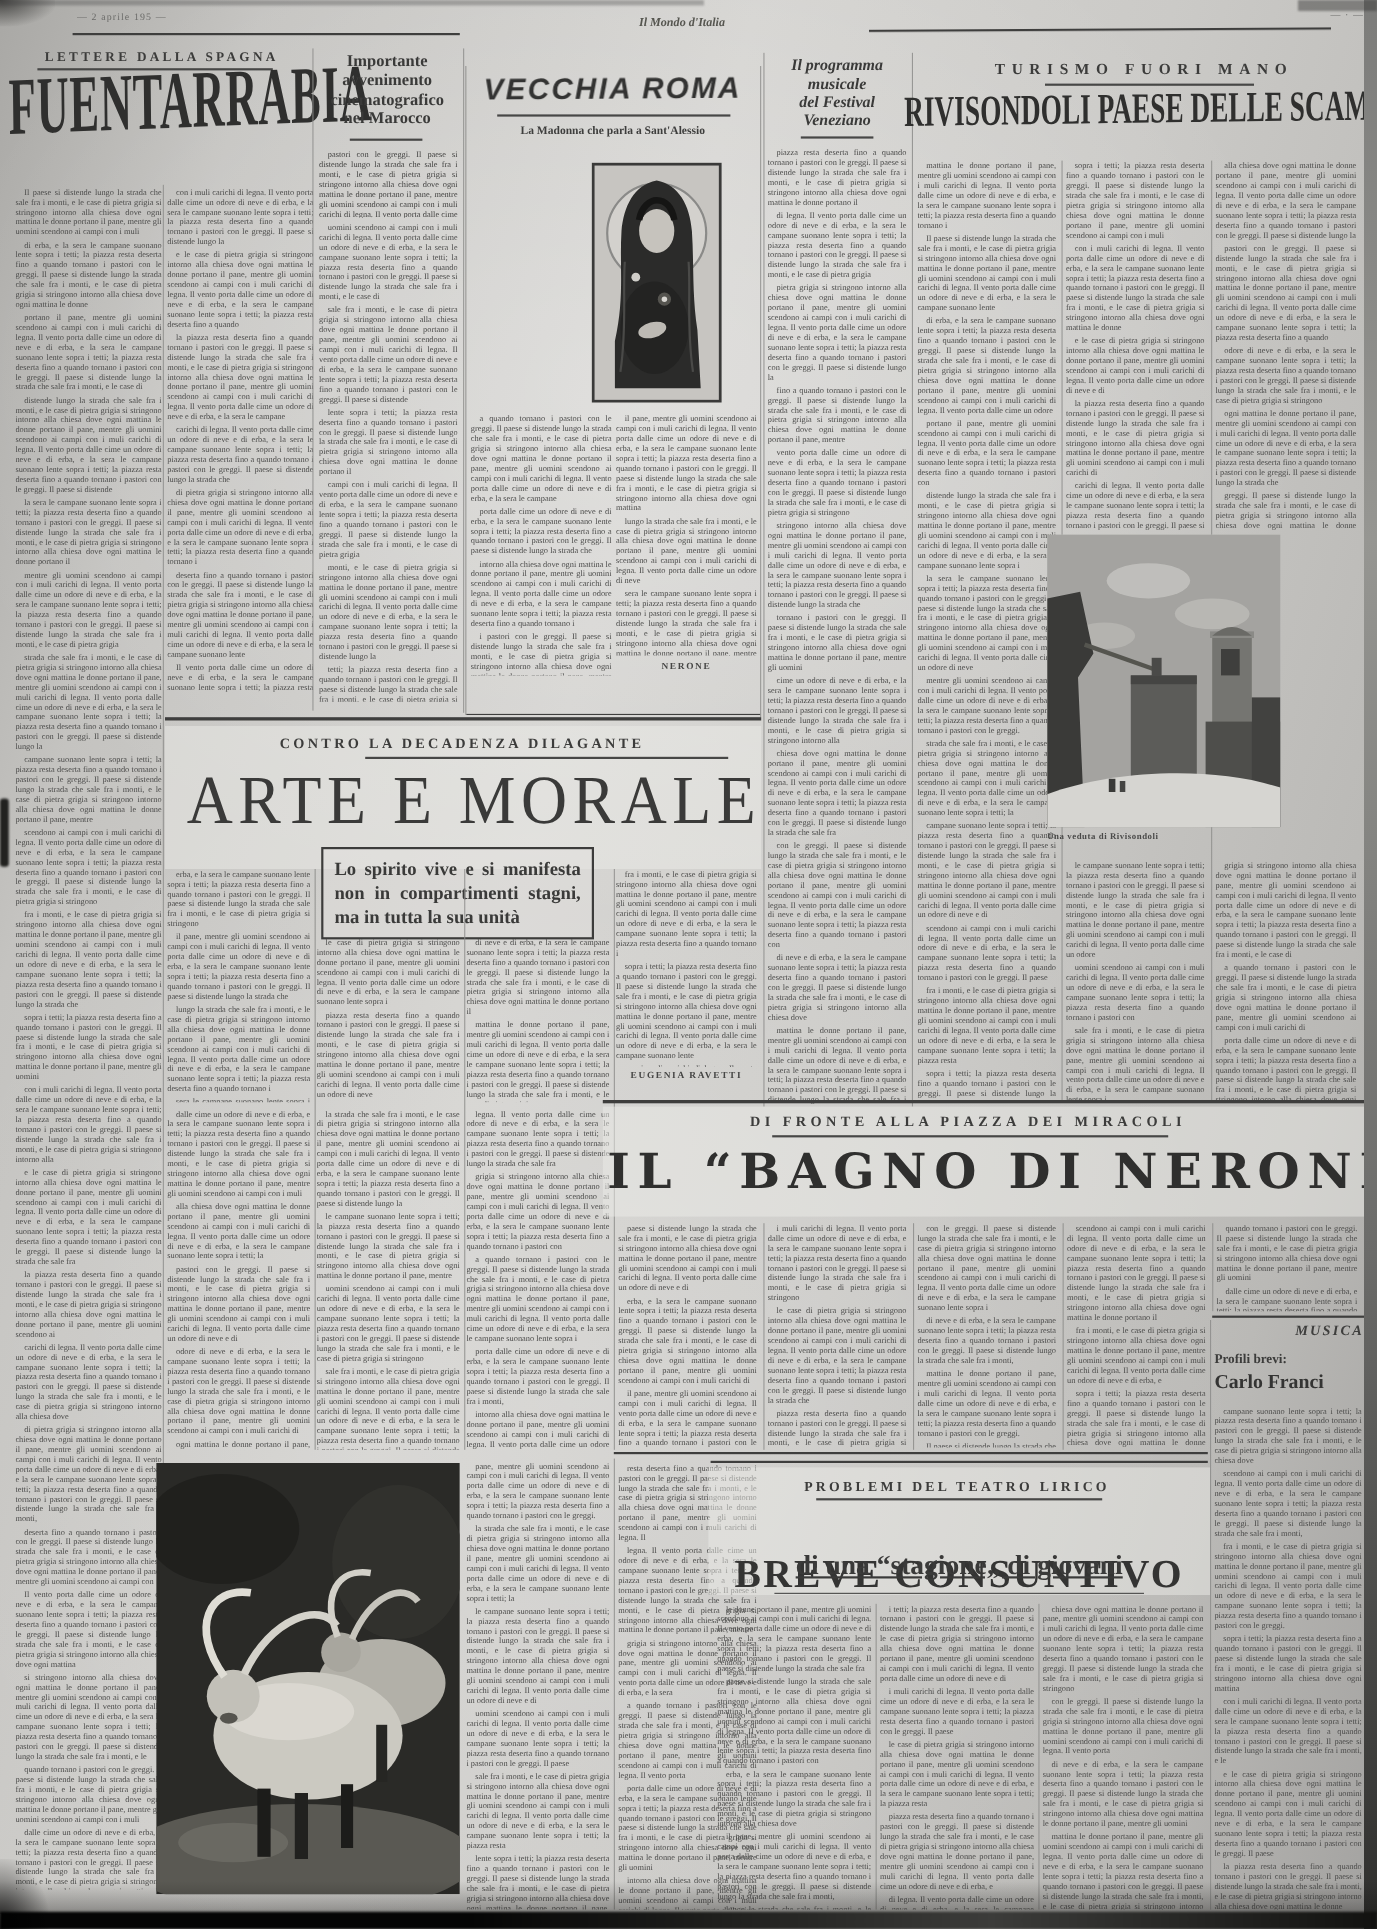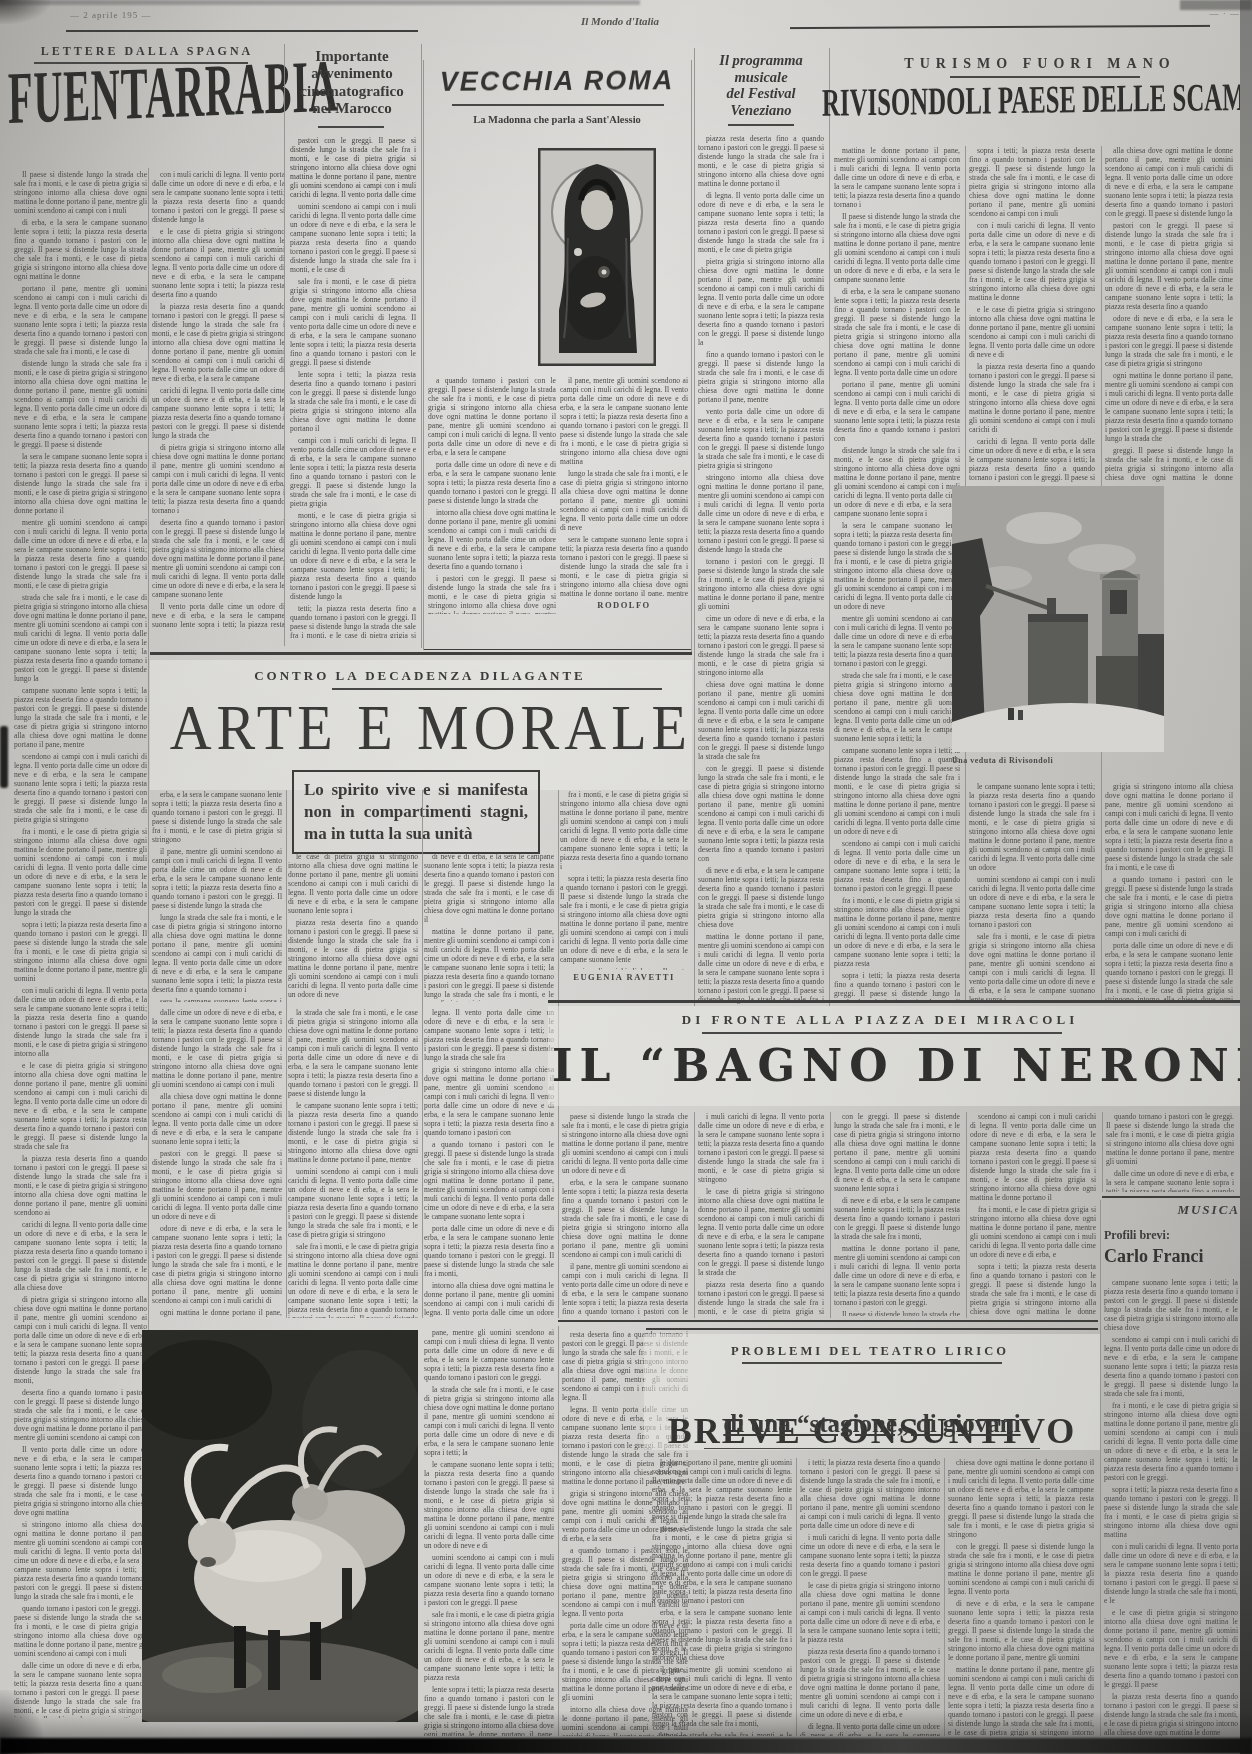--- a/index.html
+++ b/index.html
@@ -141,21 +141,21 @@
       <p>a quando tornano i pastori con le greggi. Il paese si distende lungo la strada che sale fra i monti, e le case di pietra grigia si stringono intorno alla chiesa dove ogni mattina le donne portano il pane, mentre gli uomini scendono ai campi con i muli carichi di legna. Il vento porta dalle cime un odore di neve e di erba, e la sera le campane</p>
       <p>porta dalle cime un odore di neve e di erba, e la sera le campane suonano lente sopra i tetti; la piazza resta deserta fino a quando tornano i pastori con le greggi. Il paese si distende lungo la strada che</p>
       <p>intorno alla chiesa dove ogni mattina le donne portano il pane, mentre gli uomini scendono ai campi con i muli carichi di legna. Il vento porta dalle cime un odore di neve e di erba, e la sera le campane suonano lente sopra i tetti; la piazza resta deserta fino a quando tornano i</p>
       <p>i pastori con le greggi. Il paese si distende lungo la strada che sale fra i monti, e le case di pietra grigia si stringono intorno alla chiesa dove ogni mattina le donne portano il pane, mentre gli uomini scendono ai campi con i muli carichi di legna. Il vento porta dalle cime un odore di neve e di erba, e la sera le campane suonano lente</p>
     </div>
   <div class="abs coltext" style="left:560px;top:376px;width:128px;height:220px;">
       <p>il pane, mentre gli uomini scendono ai campi con i muli carichi di legna. Il vento porta dalle cime un odore di neve e di erba, e la sera le campane suonano lente sopra i tetti; la piazza resta deserta fino a quando tornano i pastori con le greggi. Il paese si distende lungo la strada che sale fra i monti, e le case di pietra grigia si stringono intorno alla chiesa dove ogni mattina</p>
       <p>lungo la strada che sale fra i monti, e le case di pietra grigia si stringono intorno alla chiesa dove ogni mattina le donne portano il pane, mentre gli uomini scendono ai campi con i muli carichi di legna. Il vento porta dalle cime un odore di neve</p>
       <p>sera le campane suonano lente sopra i tetti; la piazza resta deserta fino a quando tornano i pastori con le greggi. Il paese si distende lungo la strada che sale fra i monti, e le case di pietra grigia si stringono intorno alla chiesa dove ogni mattina le donne portano il pane, mentre gli uomini scendono ai campi con i muli</p>
     </div>
-  <div class="abs byline" style="left:560px;top:600px;width:128px;">RODOLFO</div>
+  <div class="abs byline" style="left:560px;top:600px;width:128px;">NERONE</div>
 
   <div class="vrule" style="left:694px;top:48px;height:958px;"></div>
   <div class="vrule" style="left:829px;top:48px;height:958px;"></div>
   <div class="abs smallhead" style="left:698px;top:52px;width:126px;font-size:14.5px;font-style:italic;">
     <div>Il programma</div>
     <div>musicale</div>
     <div>del Festival</div>
     <div>Veneziano</div>
   </div>
   <div class="lrule" style="left:728px;top:124px;width:66px;height:1.5px;"></div>
@@ -323,21 +323,21 @@
       <p>quando tornano i pastori con le greggi. Il paese si distende lungo la strada che sale fra i monti, e le case di pietra grigia si stringono intorno alla chiesa dove ogni mattina le donne portano il pane, mentre gli uomini</p>
       <p>dalle cime un odore di neve e di erba, e la sera le campane suonano lente sopra i tetti; la piazza resta deserta fino a quando tornano i pastori con le greggi. Il paese si distende lungo la strada che sale fra i monti, e le case di pietra grigia si stringono intorno alla</p>
     </div>
   <div class="vrule" style="left:694px;top:1112px;height:206px;"></div>
   <div class="vrule" style="left:830px;top:1112px;height:206px;"></div>
   <div class="vrule" style="left:966px;top:1112px;height:206px;"></div>
   <div class="vrule" style="left:1102px;top:1112px;height:80px;"></div>
   <div class="hrule" style="left:558px;top:1320px;width:540px;height:1.5px;"></div>
 
   <div class="abs coltext" style="left:424px;top:1328px;width:130px;height:408px;">
-      <p>pane, mentre gli uomini scendono ai campi con i muli chiesa di legna. Il vento porta dalle cime un odore di neve e di erba, e la sera le campane suonano lente sopra i tetti; la piazza resta deserta fino a quando tornano i pastori con le greggi.</p>
+      <p>pane, mentre gli uomini scendono ai campi con i muli carichi di legna. Il vento porta dalle cime un odore di neve e di erba, e la sera le campane suonano lente sopra i tetti; la piazza resta deserta fino a quando tornano i pastori con le greggi.</p>
       <p>la strada che sale fra i monti, e le case di pietra grigia si stringono intorno alla chiesa dove ogni mattina le donne portano il pane, mentre gli uomini scendono ai campi con i muli carichi di legna. Il vento porta dalle cime un odore di neve e di erba, e la sera le campane suonano lente sopra i tetti; la</p>
       <p>le campane suonano lente sopra i tetti; la piazza resta deserta fino a quando tornano i pastori con le greggi. Il paese si distende lungo la strada che sale fra i monti, e le case di pietra grigia si stringono intorno alla chiesa dove ogni mattina le donne portano il pane, mentre gli uomini scendono ai campi con i muli carichi di legna. Il vento porta dalle cime un odore di neve e di</p>
       <p>uomini scendono ai campi con i muli carichi di legna. Il vento porta dalle cime un odore di neve e di erba, e la sera le campane suonano lente sopra i tetti; la piazza resta deserta fino a quando tornano i pastori con le greggi. Il paese</p>
       <p>sale fra i monti, e le case di pietra grigia si stringono intorno alla chiesa dove ogni mattina le donne portano il pane, mentre gli uomini scendono ai campi con i muli carichi di legna. Il vento porta dalle cime un odore di neve e di erba, e la sera le campane suonano lente sopra i tetti; la piazza resta</p>
       <p>lente sopra i tetti; la piazza resta deserta fino a quando tornano i pastori con le greggi. Il paese si distende lungo la strada che sale fra i monti, e le case di pietra grigia si stringono intorno alla chiesa dove ogni mattina le donne portano il pane, mentre gli uomini scendono ai campi con i muli carichi di legna. Il vento porta dalle cime un odore di neve e di erba, e</p>
     </div>
   <div class="abs coltext" style="left:562px;top:1330px;width:126px;height:406px;">
       <p>resta deserta fino a quando tornano i pastori con le greggi. Il paese si distende lungo la strada che sale fra i monti, e le case di pietra grigia si stringono intorno alla chiesa dove ogni mattina le donne portano il pane, mentre gli uomini scendono ai campi con i muli carichi di legna. Il</p>
       <p>legna. Il vento porta dalle cime un odore di neve e di erba, e la sera le campane suonano lente sopra i tetti; la piazza resta deserta fino a quando tornano i pastori con le greggi. Il paese si distende lungo la strada che sale fra i monti, e le case di pietra grigia si stringono intorno alla chiesa dove ogni mattina le donne portano il pane, mentre</p>
       <p>grigia si stringono intorno alla chiesa dove ogni mattina le donne portano il pane, mentre gli uomini scendono ai campi con i muli carichi di legna. Il vento porta dalle cime un odore di neve e di erba, e la sera</p>

